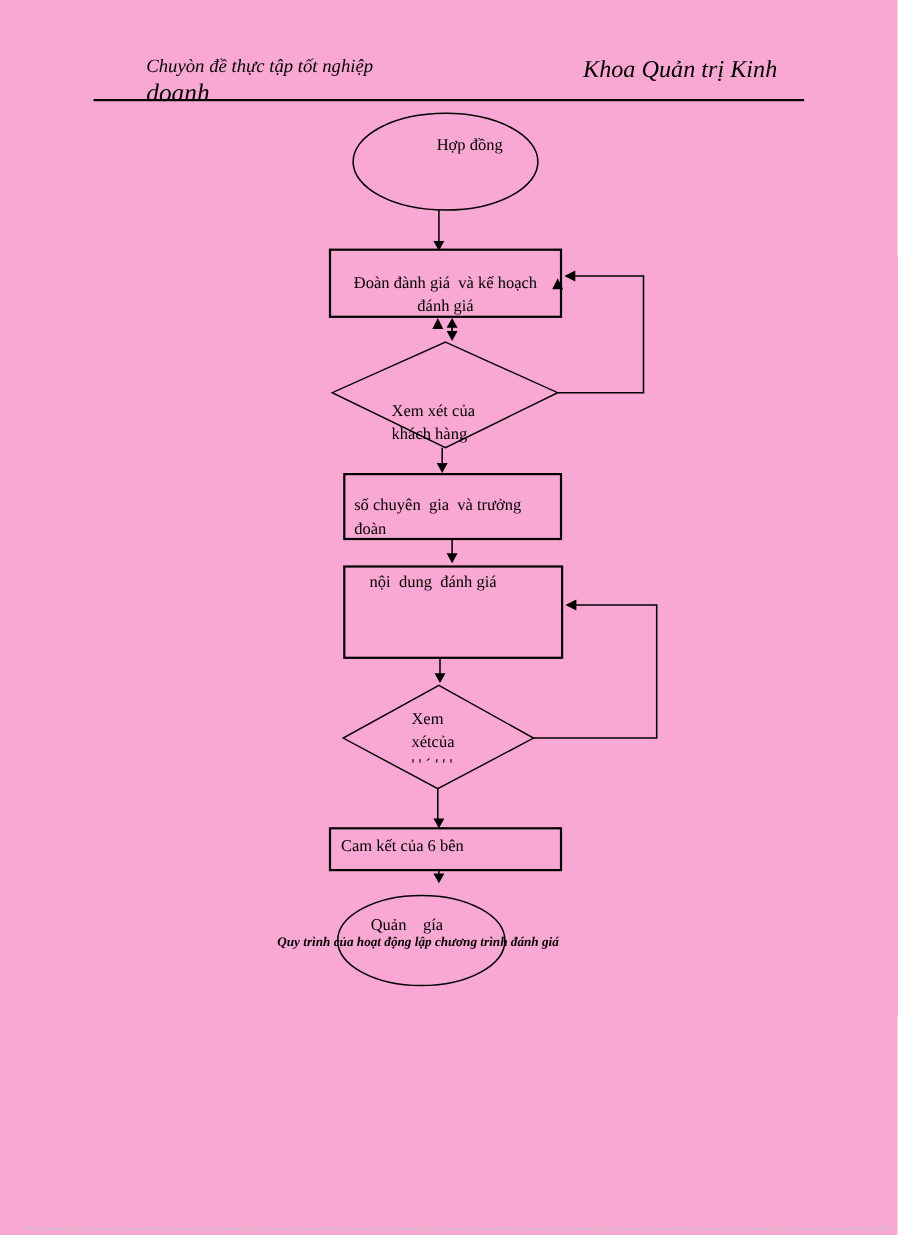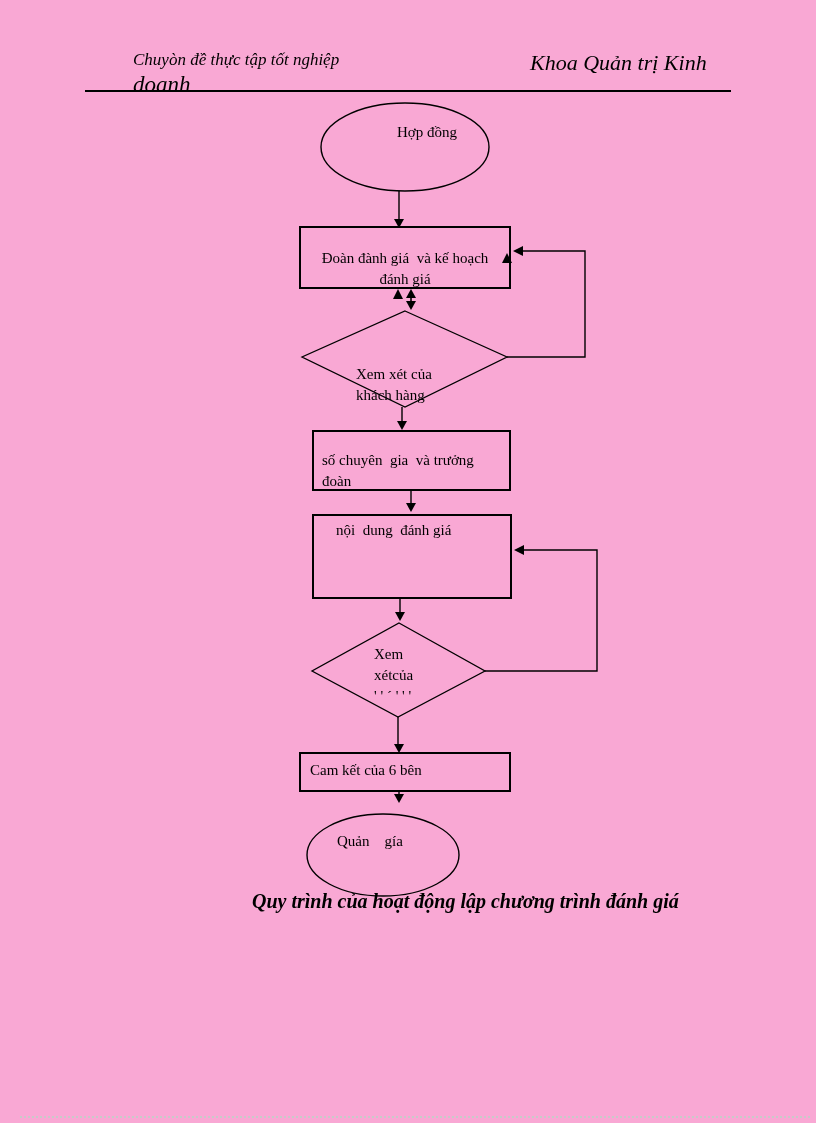--- a/index.html
+++ b/index.html
@@ -42,22 +42,22 @@
   .lbl-start  { left: 353px; top: 122px; margin-left: 44px; }
   .lbl-box1   { left: 309px; top: 248px; width: 192px; text-align: center; }
   .lbl-d1     { left: 356px; top: 336px; width: 130px; margin-top: 28px; }
   .lbl-box2   { left: 322px; top: 436px; width: 185px; margin-top: 14px; }
   .lbl-box3   { left: 336px; top: 520px; width: 185px; }
   .lbl-d2     { left: 374px; top: 644px; width: 110px; }
   .lbl-box4   { left: 310px; top: 760px; width: 195px; }
   .lbl-end    { left: 337px; top: 831px; }
   
   .caption {
-    position: absolute; left: 252px; top: 890px;
-    font-size: 20px; font-weight: bold; font-style: italic;
+    position: absolute; left: 252px; top: 849px;
+    font-size: 12px; font-weight: bold; font-style: italic;
     white-space: nowrap;
     font-family: Liberation Serif, serif;
   }
   
   .bottom-dotted {
     position: absolute; left: 20px; top: 1116px;
     width: 790px; height: 0;
     border-top: 2px dotted #c9c9c9;
   }
 </style>

